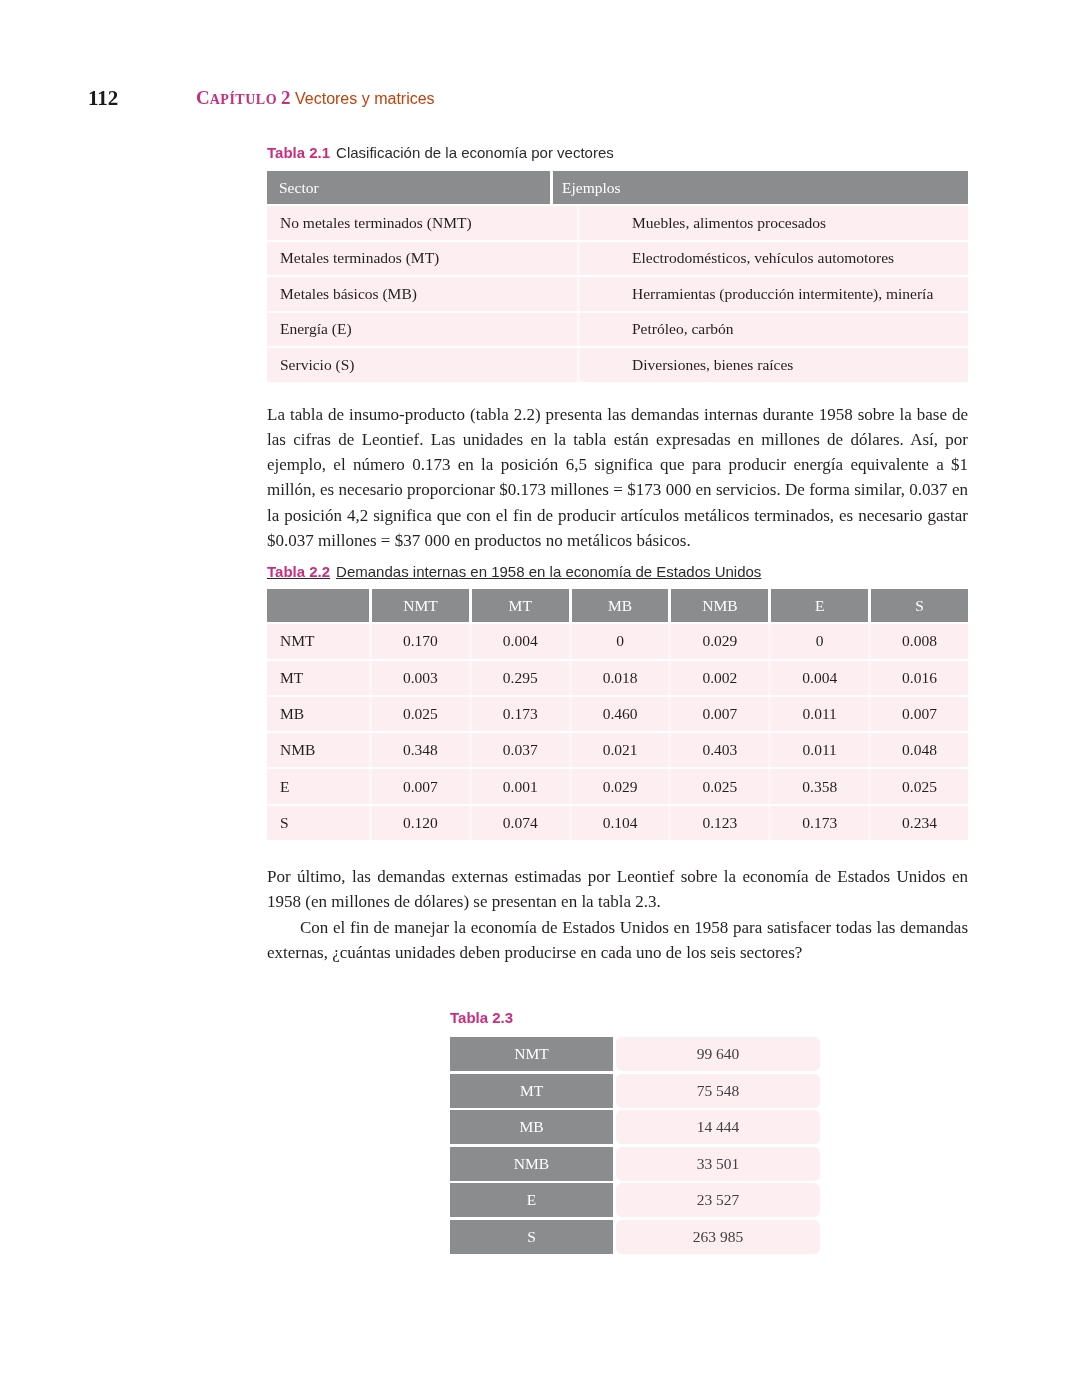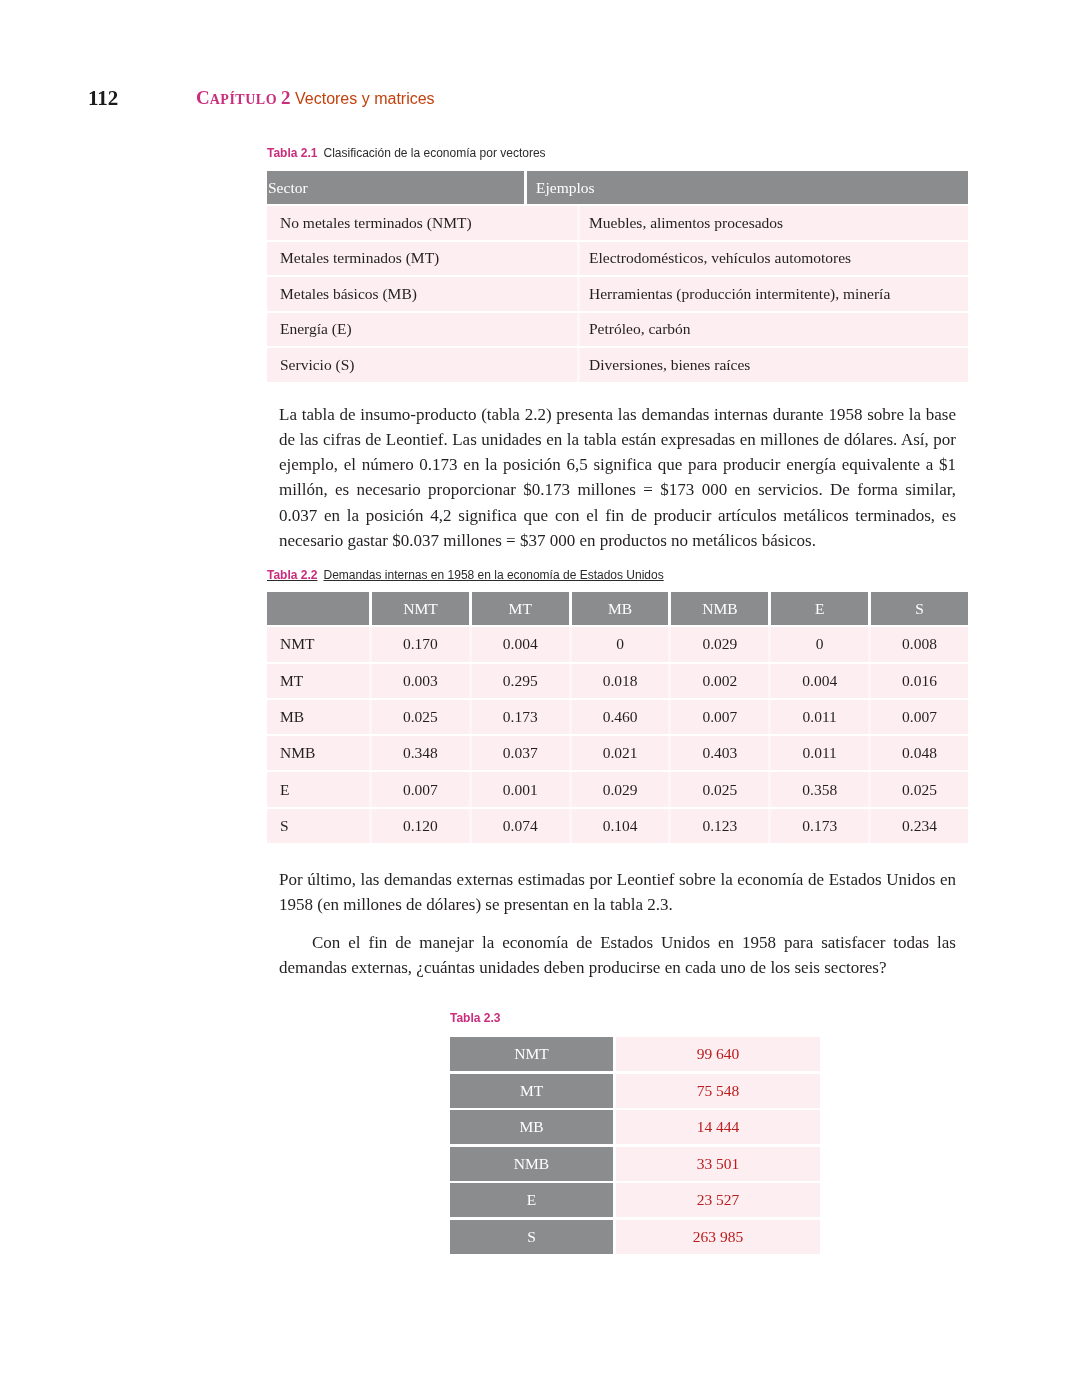--- a/index.html
+++ b/index.html
@@ -12,53 +12,53 @@
   
   .pagenum { position:absolute; left:88px; top:86px; font-size:21px; font-weight:bold; color:#1a1a1a; }
   .chapter { position:absolute; left:196px; top:87px; font-weight:bold; color:var(--accent,#cb2d7d); white-space:nowrap; }
   .chapter .cap-big { font-size:19px; }
   .chapter .cap-small { font-size:14px; letter-spacing:.5px; }
   .chapter-title { position:absolute; left:295px; top:90px; font-family:"Liberation Sans", sans-serif; font-size:16px; color:#c2410c; }
 
   
   .content { position:absolute; left:267px; top:143px; width:701px; }
 
-  .caption { font-family:"Liberation Sans", sans-serif; font-size:12px; line-height:20px; color:#2b2b2b; }
+  .caption { font-family:"Liberation Sans", sans-serif; font-size:15px; line-height:20px; color:#2b2b2b; }
   .caption .tbl-label { color:var(--accent,#cb2d7d); font-weight:bold; margin-right:6px; }
   .cap1 { margin-bottom:8px; }
   .cap2 { margin-top:9px; margin-bottom:7px;text-decoration:underline; }
 
   
   .t1-head { display:flex; background:var(--gray,#8a8c8e); color:#fff; height:33px; font-size:15.5px; }
-  .t1-head .c1 { width:260px; border-right:3px solid #fff; display:flex; align-items:center; padding-left:1px; box-sizing:border-box; }
+  .t1-head .c1 { width:286px; border-right:3px solid #fff; display:flex; align-items:center; padding-left:12px; box-sizing:border-box; }
   .t1-head .c2 { flex:1; display:flex; align-items:center; padding-left:9px; }
-  .t1-row { display:flex; background:var(--pink,#fdeef2); height:33.5px; margin-top:2px; font-size:15.5px; }
+  .t1-row { display:flex; background:var(--pink,#fdeef2); height:33.5px; margin-top:2px; font-size:15.5px;gap:43px; }
   .t1-row .c1 { width:313px; border-right:3px solid #fef6f9; display:flex; align-items:center; padding-left:13px; box-sizing:border-box; }
   .t1-row .c2 { flex:1; display:flex; align-items:center; padding-left:9px; }
 
-  .para { margin:12px; text-align:justify; font-size:17px; line-height:25.3px; }
+  .para { margin:0; text-align:justify; font-size:17px; line-height:25.3px; }
   .para1 { margin-top:20px; }
   .para2 { margin-top:24px; }
   .para-indent { text-indent:33px;font-family:Liberation Serif, serif; }
 
   
   .t2-head { display:flex; background:var(--gray,#8a8c8e); color:#fff; height:33px; font-size:15.5px; }
   .t2-head .lab { width:102px; box-sizing:border-box; }
   .t2-head .col { flex:1; display:flex; align-items:center; justify-content:center; border-left:3px solid #fff; }
   .t2-row { display:flex; background:var(--pink,#fdeef2); height:34.3px; margin-top:2px; font-size:15.5px; }
   .t2-row .lab { width:102px; box-sizing:border-box; display:flex; align-items:center; padding-left:13px; }
   .t2-row .col { flex:1; display:flex; align-items:center; justify-content:center; border-left:3px solid #fdf5f8; }
 
   
   .t3-block { position:absolute; left:450px; top:1008px; width:370px; }
   .cap3 { display:flex; margin-bottom:9px; }
   .cap3 .tbl-label { flex:0 0 auto; }
   .t3-row { display:flex; height:34px; margin-bottom:2.5px; font-size:15.5px; }
   .t3-row .lab { width:166px; background:var(--gray,#8a8c8e); color:#fff; display:flex; align-items:center; justify-content:center; border-right:3px solid #fff; box-sizing:border-box; }
-  .t3-row .val { flex:1; background:var(--pink,#fdeef2); display:flex; align-items:center; justify-content:center; color:#b91c1c; }
+  .t3-row .val { flex:1; background:var(--pink,#fdeef2); display:flex; align-items:center; justify-content:center; color:#404040;border-radius:6px; }
 </style>
 </head>
 <body>
 
 <div class="page">
 
   <div class="pagenum">112</div>
   <div class="chapter"><span class="cap-big">C</span><span class="cap-small">APÍTULO</span>&nbsp;<span class="cap-big">2</span></div>
   <div class="chapter-title">Vectores y matrices</div>
 

